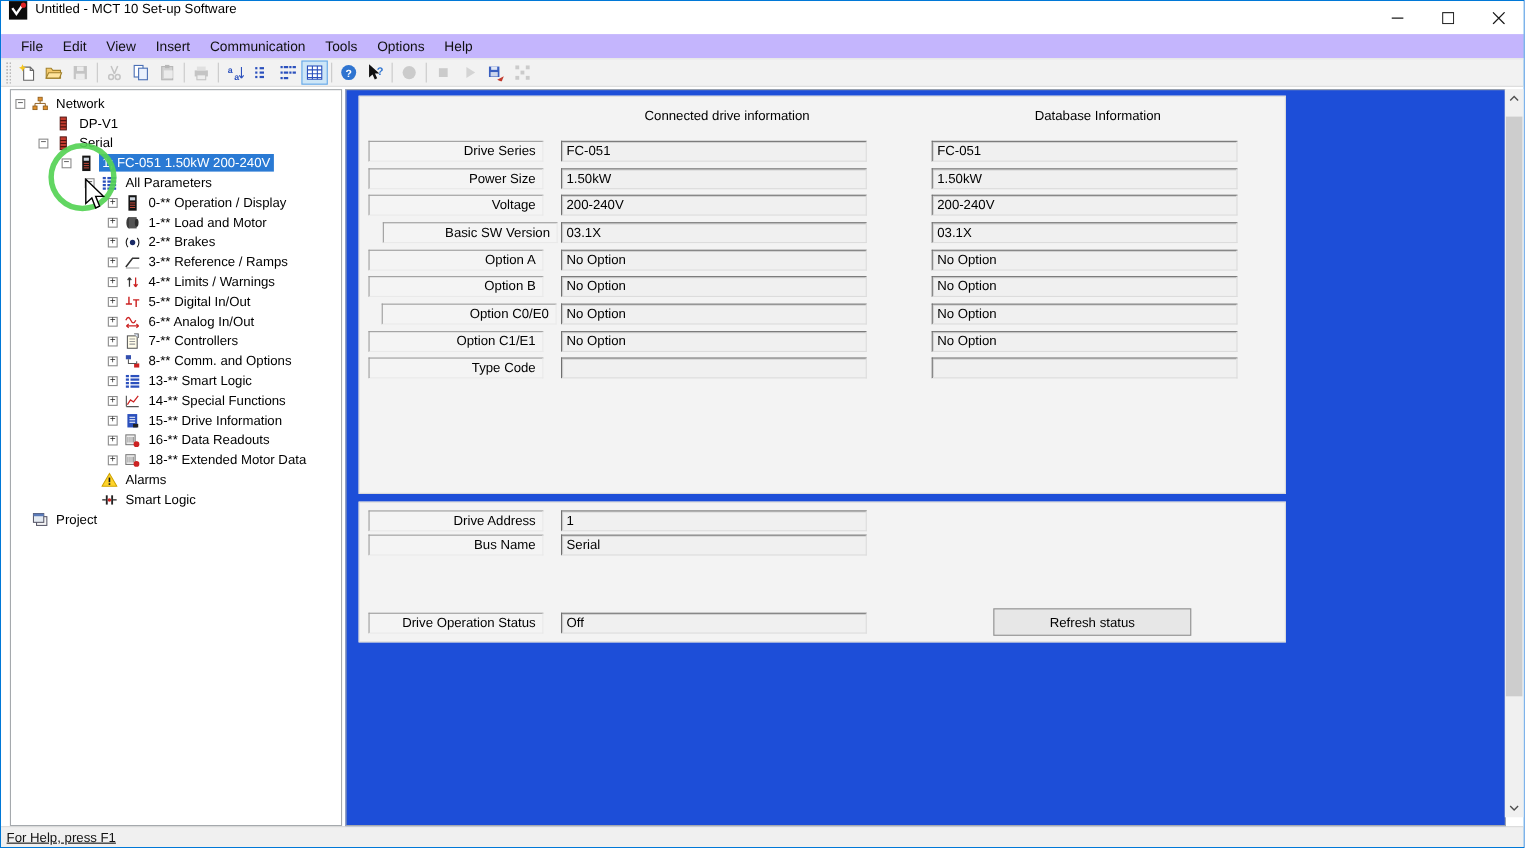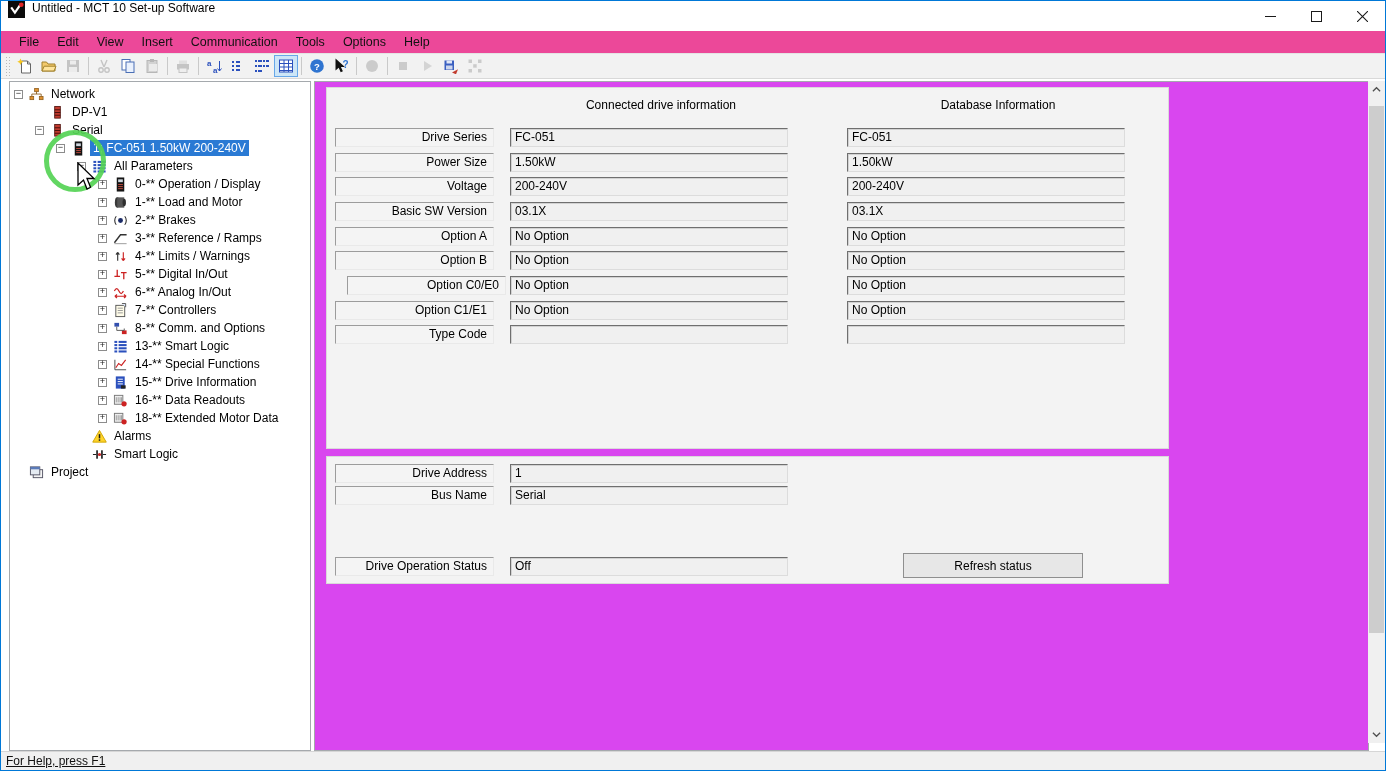--- a/index.html
+++ b/index.html
@@ -10,21 +10,21 @@
   
   .titlebar { height:30px; display:flex; align-items:flex-start; padding-left:7px; background:#fff; flex:0 0 auto; }
   .app-icon { width:17px; height:17px; margin-right:7px; flex:0 0 auto; }
   .title-text { font-size:12px; color:#000; }
   .win-controls { margin-left:auto; display:flex; height:30px; }
   .win-btn { width:46px; height:30px; display:flex; align-items:center; justify-content:center;
              font-size:12px; color:#1a1a1a; cursor:default; }
   .win-btn svg { width:11px; height:11px; }
 
   
-  .menubar { height:22px; display:flex; align-items:center; padding-left:9px; background:#ec4899; flex:0 0 auto; }
+  .menubar { height:22px; display:flex; align-items:center; padding-left:9px; background:#c4b5fd; flex:0 0 auto; }
   .menu-item { font-size:12.5px; color:#111; padding:2px 9px; }
 
   
   .toolbar { height:26px; background:#f2f2f2; border-top:1px solid #e4e4e4; border-bottom:1px solid #d9d9d9;
              display:flex; align-items:center; padding-left:3px; flex:0 0 auto; }
   .tb-handle { width:5px; height:20px; margin:0 3px 0 1px;
                background-image:radial-gradient(#b9b9b9 30%, transparent 31%);
                background-size:3px 3px; }
   .tb-btn { width:24px; height:22px; display:flex; align-items:center; justify-content:center; border:1px solid transparent; }
   .tb-btn svg { width:16px; height:16px; }
@@ -47,21 +47,21 @@
   .tree-icon { width:15px; height:15px; margin-right:4px; flex:0 0 auto; }
   .tree-icon svg { width:15px; height:15px; display:block; }
   .tree-label { padding:1px 3px; }
   .tree-label.selected { background:#2a7ad4; color:#fff; }
 
   .annot-circle { position:absolute; left:34px; top:48px; width:62px; height:62px;
                   border:5px solid rgba(85,210,85,.92); border-radius:50%; pointer-events:none; z-index:5; }
   .mouse-cursor { position:absolute; left:66px; top:80px; width:20px; height:30px; z-index:6; pointer-events:none; }
 
   .right-panel { position:absolute; left:313px; top:2px; width:1055px; height:670px;
-                 background:#d946ef; border:1px solid #a5a9ad; }
+                 background:#1d4ed8; border:1px solid #a5a9ad; }
   .group { position:absolute; left:11px; width:843px; background:#f3f3f3; border:1px solid #dadada; }
   .group-1 { top:5px; height:362px; }
   .group-2 { top:374px; height:128px; }
   .col-header { position:absolute; width:302px; text-align:center; font-size:12px; color:#000; top:10px; }
   .hdr-1 { left:183px; } .hdr-2 { left:520px; }
 
   .fld-label { position:absolute; left:8px; width:159px; height:19px; background:#f4f4f4;
                border:1px solid; border-color:#9c9c9c #e9e9e9 #e9e9e9 #9c9c9c;
                font-size:12px; color:#000; text-align:right; line-height:17px; padding-right:6px; }
   .fld-value { position:absolute; width:278px; height:19px; background:#f0f0f0;
@@ -544,21 +544,21 @@
         <div id="info-rows">
             <div class="fld-label" style="top: 40px;">Drive Series</div>
             <div class="fld-value v-col1" style="top: 40px;">FC-051</div>
             <div class="fld-value v-col2" style="top: 40px;">FC-051</div>
             <div class="fld-label" style="top: 65px;">Power Size</div>
             <div class="fld-value v-col1" style="top: 65px;">1.50kW</div>
             <div class="fld-value v-col2" style="top: 65px;">1.50kW</div>
             <div class="fld-label" style="top: 89px;">Voltage</div>
             <div class="fld-value v-col1" style="top: 89px;">200-240V</div>
             <div class="fld-value v-col2" style="top: 89px;">200-240V</div>
-            <div class="fld-label" style="top: 114px;">Basic SW Version</div>
+            <div class="fld-label" style="top: 114px; margin-left: 13px;">Basic SW Version</div>
             <div class="fld-value v-col1" style="top: 114px;">03.1X</div>
             <div class="fld-value v-col2" style="top: 114px;">03.1X</div>
             <div class="fld-label" style="top: 139px;">Option A</div>
             <div class="fld-value v-col1" style="top: 139px;">No Option</div>
             <div class="fld-value v-col2" style="top: 139px;">No Option</div>
             <div class="fld-label" style="top: 163px;">Option B</div>
             <div class="fld-value v-col1" style="top: 163px;">No Option</div>
             <div class="fld-value v-col2" style="top: 163px;">No Option</div>
             <div class="fld-label" style="top: 188px; margin-left: 12px;">Option C0/E0</div>
             <div class="fld-value v-col1" style="top: 188px;">No Option</div>

